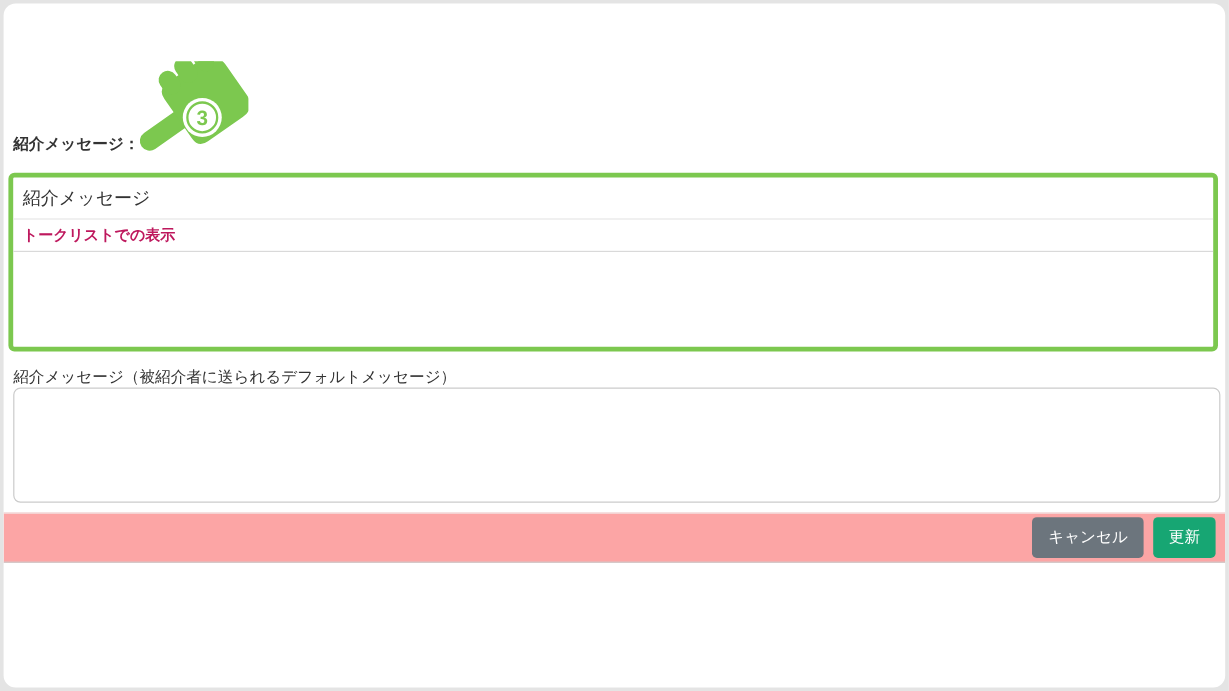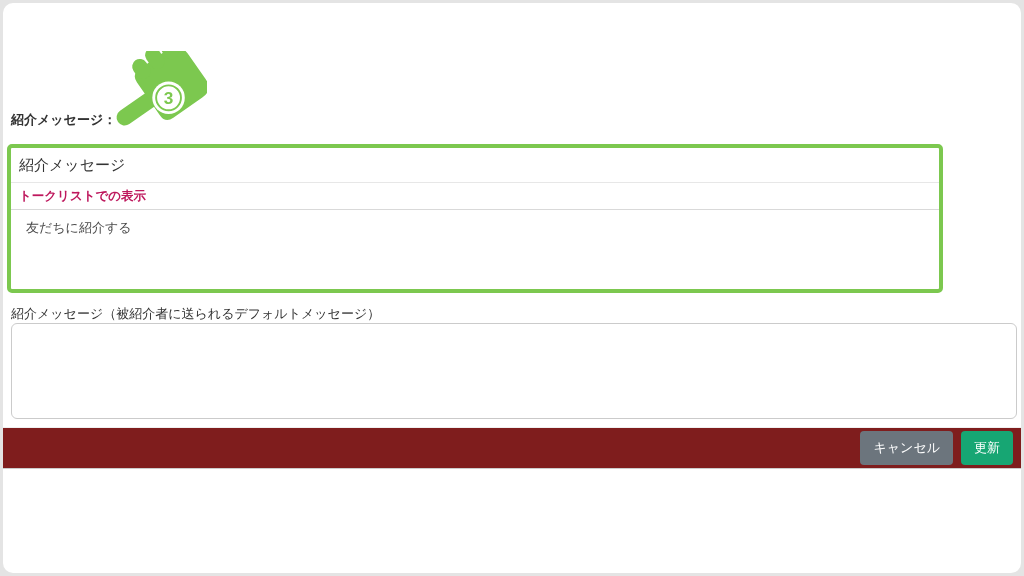--- a/index.html
+++ b/index.html
@@ -5,32 +5,32 @@
   * { margin:0; padding:0; box-sizing:border-box; }
   html,body { width:1024px; height:576px; }
   body { font-family:"Liberation Sans","DejaVu Sans",sans-serif; background:#e8e8e8; }
   .stage { position:relative; width:1024px; height:576px; background:#e4e4e4; overflow:hidden; }
   .screen { position:absolute; inset:3px; background:#ffffff; border-radius:10px; overflow:hidden; }
 
   .hand-annotation { position:absolute; left:108px; top:48px; width:96px; height:86px; }
 
   .template-label { position:absolute; left:8px; top:108px; font-size:13px; font-weight:bold; color:#333; }
 
-  .highlight-box { position:absolute; left:4px; top:141px; width:936px; height:149px;
+  .highlight-box { position:absolute; left:4px; top:141px; width:1008px; height:149px;
                    border:4px solid #7cc84f; border-radius:5px; background:#fff; overflow:hidden; }
   .section-title { padding:8px 8px 7px 8px; font-size:15px; color:#333; border-bottom:1px solid #e7e7e7; }
   .talk-label { padding:5px 8px 4px 8px; font-size:12.5px; font-weight:bold; color:#be185d; border-bottom:1px solid #d9d9d9; }
   .talk-input { padding:9px 15px; font-size:13px; color:#4a4a4a; height:86px; cursor:text; }
 
   .default-label { position:absolute; left:8px; top:302px; font-size:13px; font-weight:normal; color:#333; }
   .intro-textarea { position:absolute; left:8px; top:320px; width:1006px; height:96px;
                     border:1px solid #cbcbcb; border-radius:6px; background:#fff; resize:none;
                     font-family:"Liberation Sans","DejaVu Sans",sans-serif; font-size:13px; padding:8px 14px; color:#444; }
 
-  .form-footer { position:absolute; left:0; right:0; top:424px; height:42px; background:#7f1d1d;
+  .form-footer { position:absolute; left:0; right:0; top:424px; height:42px; background:#fca5a5;
                  border-top:1px solid #f0f0f0; border-bottom:1px solid #cccccc;
                  display:flex; align-items:center; justify-content:flex-end; gap:8px; padding-right:8px; }
   .btn { border:none; border-radius:4px; color:#fff; font-size:13px; padding:8px 13px; cursor:pointer;
          font-family:"Liberation Sans","DejaVu Sans",sans-serif; }
   .btn-cancel { background:#6c757d; }
   .btn-update { background:#17a673; }
 </style>
 </head>
 <body>
 
@@ -50,23 +50,20 @@
         <circle cx="60" cy="49" r="13" fill="none" stroke="#7cc84f" stroke-width="2"></circle>
         <text x="60" y="55.5" text-anchor="middle" font-size="18" font-weight="bold" fill="#7cc84f">3</text>
       </svg>
     </div>
 
     <div class="template-label">紹介メッセージ：</div>
 
     <div class="highlight-box">
       <div class="section-title">紹介メッセージ</div>
       <div class="talk-label">トークリストでの表示</div>
-      <div class="talk-input">
-        <span>友だちに紹介する</span>
-      </div>
     </div>
 
     <div class="default-label">紹介メッセージ（被紹介者に送られるデフォルトメッセージ）</div>
     <textarea class="intro-textarea" style=""></textarea>
 
     <div class="form-footer">
       <button class="btn btn-cancel">キャンセル</button>
       <button class="btn btn-update">更新</button>
     </div>
 

